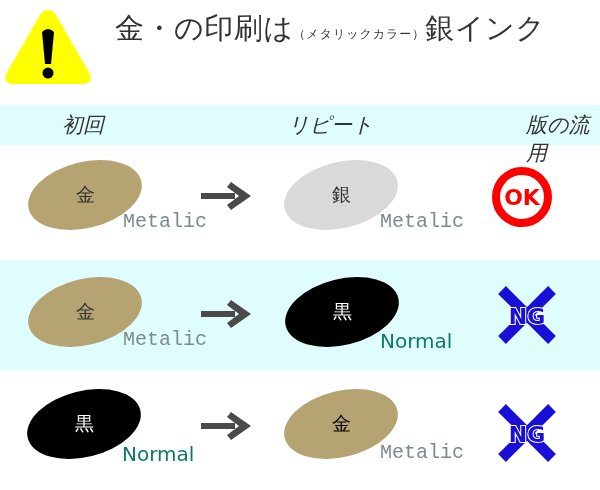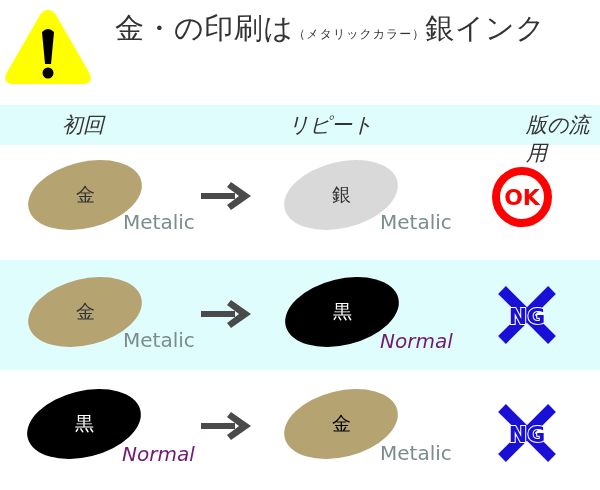--- a/index.html
+++ b/index.html
@@ -8,22 +8,22 @@
   .abs { position:absolute; }
   .warn-icon { left:2px; top:6px; width:92px; height:82px; }
   .title { left:115px; top:10px; font-size:29px; line-height:36px; color:#333333; white-space:nowrap; letter-spacing:0.5px; }
   .title .small { font-size:12px; letter-spacing:1px; }
   .band { left:0; width:600px; background:#e0fdfe; }
   .hdr { font-size:21px; color:#333333; top:111px; line-height:28px;font-style:italic; }
   .ellipse { width:116px; height:66px; border-radius:50%; transform:rotate(-14deg);
              display:flex; align-items:center; justify-content:center; }
   .ellipse span { transform:rotate(14deg); font-size:19px; }
   .lbl { font-family:"DejaVu Sans", sans-serif; font-size:20px; line-height:22px; }
-  .metal { color:#7b8c8c; }
-  .normal { color:#701a75;font-style:italic; }
+  .metal { color:#7b8c8c;font-family:Liberation Mono, monospace; }
+  .normal { color:#0f766e; }
   .arrow { width:52px; height:32px; }
   .ok-badge { width:60px; height:60px; }
   .ng-badge { width:62px; height:62px; }
 </style>
 </head>
 <body>
 
 <svg class="abs warn-icon" viewBox="0 0 92 82">
   <path d="M46 4 Q51 4 54 9 L88 68 Q91 76 83 78 L9 78 Q1 76 4 68 L38 9 Q41 4 46 4 Z" fill="#ffff00"></path>
   <path d="M40 26 Q46 20 52 26 L49 58 L43 58 Z" fill="#000"></path>

